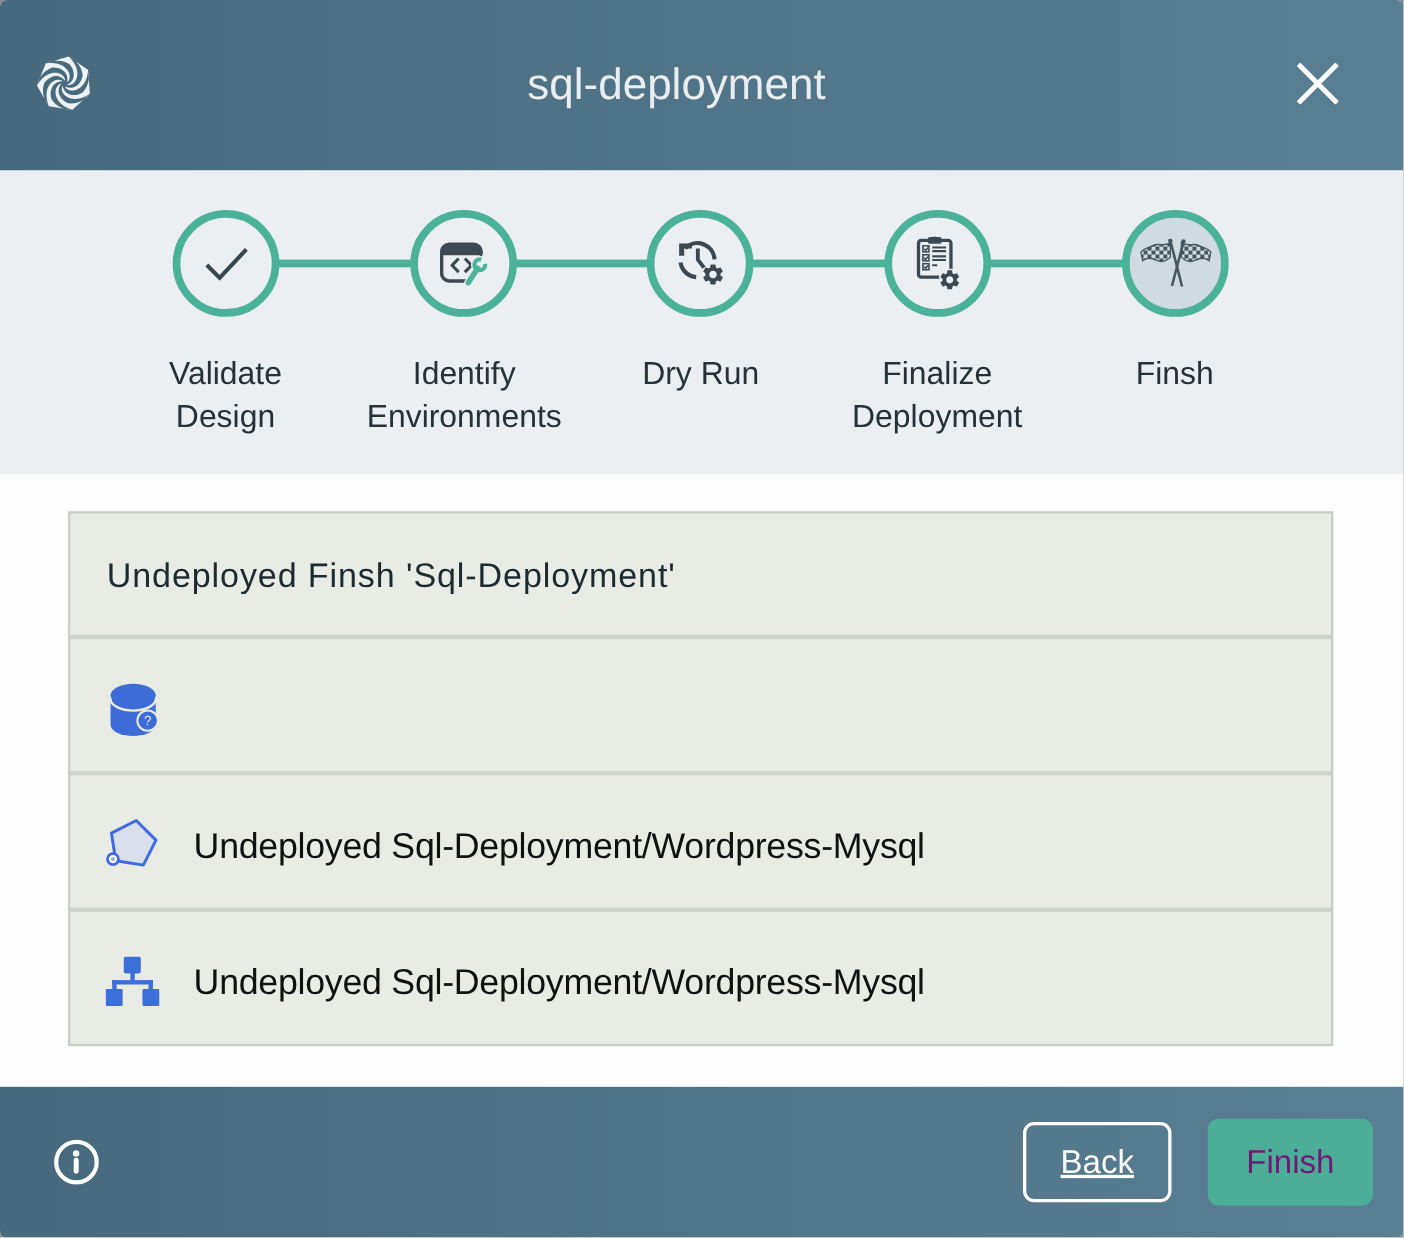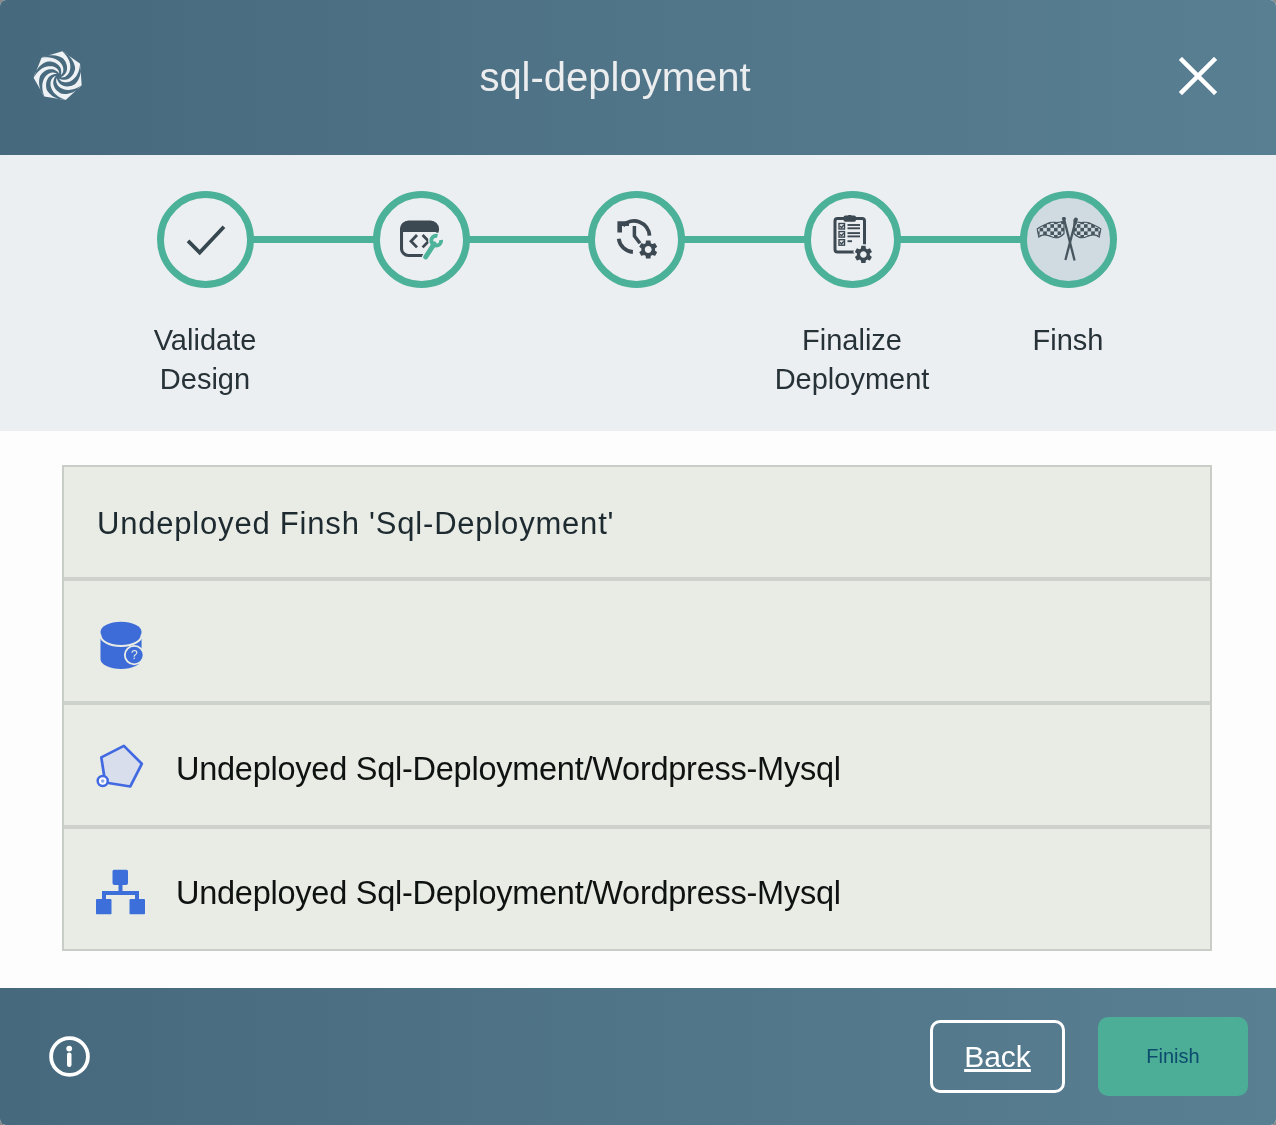--- a/index.html
+++ b/index.html
@@ -28,21 +28,21 @@
   .hdtext { position:absolute; left:33px; top:2px; line-height:110px; font-size:31px; color:#1d2a30; font-weight:400; letter-spacing:0.8px; }
   .ittext { position:absolute; left:112px; top:2px; line-height:124px; font-size:32.5px; color:#0e1311; letter-spacing:-0.25px; }
   .iticon { position:absolute; left:36px; top:calc(50% + 4px); transform:translateY(-50%); }
   .footer { position:absolute; left:0; top:988px; width:1276px; height:137px;
             background:linear-gradient(90deg,#47697d 0%, #597f93 100%); }
   .info { position:absolute; left:49px; top:48px; }
   .btn-back { position:absolute; left:930px; top:32px; width:135px; height:73px;
               border:3px solid #fff; border-radius:10px; color:#fff; font-size:30px;
               display:flex; align-items:center; justify-content:center;text-decoration:underline; }
   .btn-finish { position:absolute; left:1098px; top:29px; width:150px; height:79px;
-                background:#4cae97; border-radius:10px; color:#0c4a6e; font-size:20px;
+                background:#4cae97; border-radius:10px; color:#701a75; font-size:30px;
                 display:flex; align-items:center; justify-content:center; }
 </style>
 </head>
 <body>
 <div class="modal">
   <div class="header">
     <div class="title">sql-deployment</div>
     <svg class="logo" width="53" height="54" viewBox="-26 -26.5 52 53">
       <defs>
         <path id="blade" d="M 19.16,-15.28 L 19.14,-13.92 L 19.17,-12.41 L 19.13,-10.85 L 19.02,-9.28 L 18.80,-7.73 L 18.48,-6.21 L 18.05,-4.73 L 17.51,-3.32 L 16.87,-1.98 L 16.14,-0.73 L 15.31,0.43 L 14.41,1.47 L 13.44,2.39 L 12.41,3.19 L 11.34,3.86 L 10.24,4.40 L 9.13,4.79 L 8.02,5.05 L 6.93,5.17 L 5.87,5.15 L 4.85,5.01 L 3.90,4.74 L 3.02,4.36 L 2.24,3.87 L 1.56,3.29 L 0.98,2.62 L 1.38,2.44 L 2.30,2.81 L 3.37,2.94 L 4.44,2.91 L 5.39,2.93 L 6.37,2.83 L 7.37,2.58 L 8.36,2.20 L 9.33,1.68 L 10.26,1.02 L 11.14,0.24 L 11.96,-0.67 L 12.70,-1.69 L 13.36,-2.82 L 13.91,-4.04 L 14.36,-5.34 L 14.69,-6.72 L 14.90,-8.15 L 14.99,-9.64 L 14.36,-11.91 L 13.21,-14.33 L 11.69,-16.63 L 9.82,-18.74 L 7.65,-20.62 L 5.22,-22.23 L 2.61,-23.52 L 0.00,-24.50 Z"></path>
@@ -132,20 +132,22 @@
         <circle cx="39.9" cy="2.4" r="2" fill="#46555e"></circle>
         <line x1="28" y1="2" x2="38.6" y2="43.5" stroke="#46555e" stroke-width="2.3"></line>
         <line x1="40" y1="2.6" x2="29.4" y2="43" stroke="#46555e" stroke-width="2.3"></line>
         <use href="#flagL" fill="url(#chk)" stroke="#46555e" stroke-width="1.2"></use>
         <g transform="translate(66,0) scale(-1,1)">
           <use href="#flagL" fill="url(#chk)" stroke="#46555e" stroke-width="1.2"></use>
         </g>
       </svg>
     </div>
     <div class="slabel" style="left:75px;">Validate<br>Design</div>
+    <div class="slabel" style="left:292px;">Identify<br>Environments</div>
+    <div class="slabel" style="left:507px;">Dry Run</div>
     <div class="slabel" style="left:938px;">Finsh</div>
     <div class="slabel" style="left:722px;">Finalize<br>Deployment</div>
   </div>
 
   <div class="bodyarea">
     <div class="card">
       <div class="row hd">
           <div class="hdtext">Undeployed Finsh 'Sql-Deployment'</div>
         </div>
       <div class="row it">

